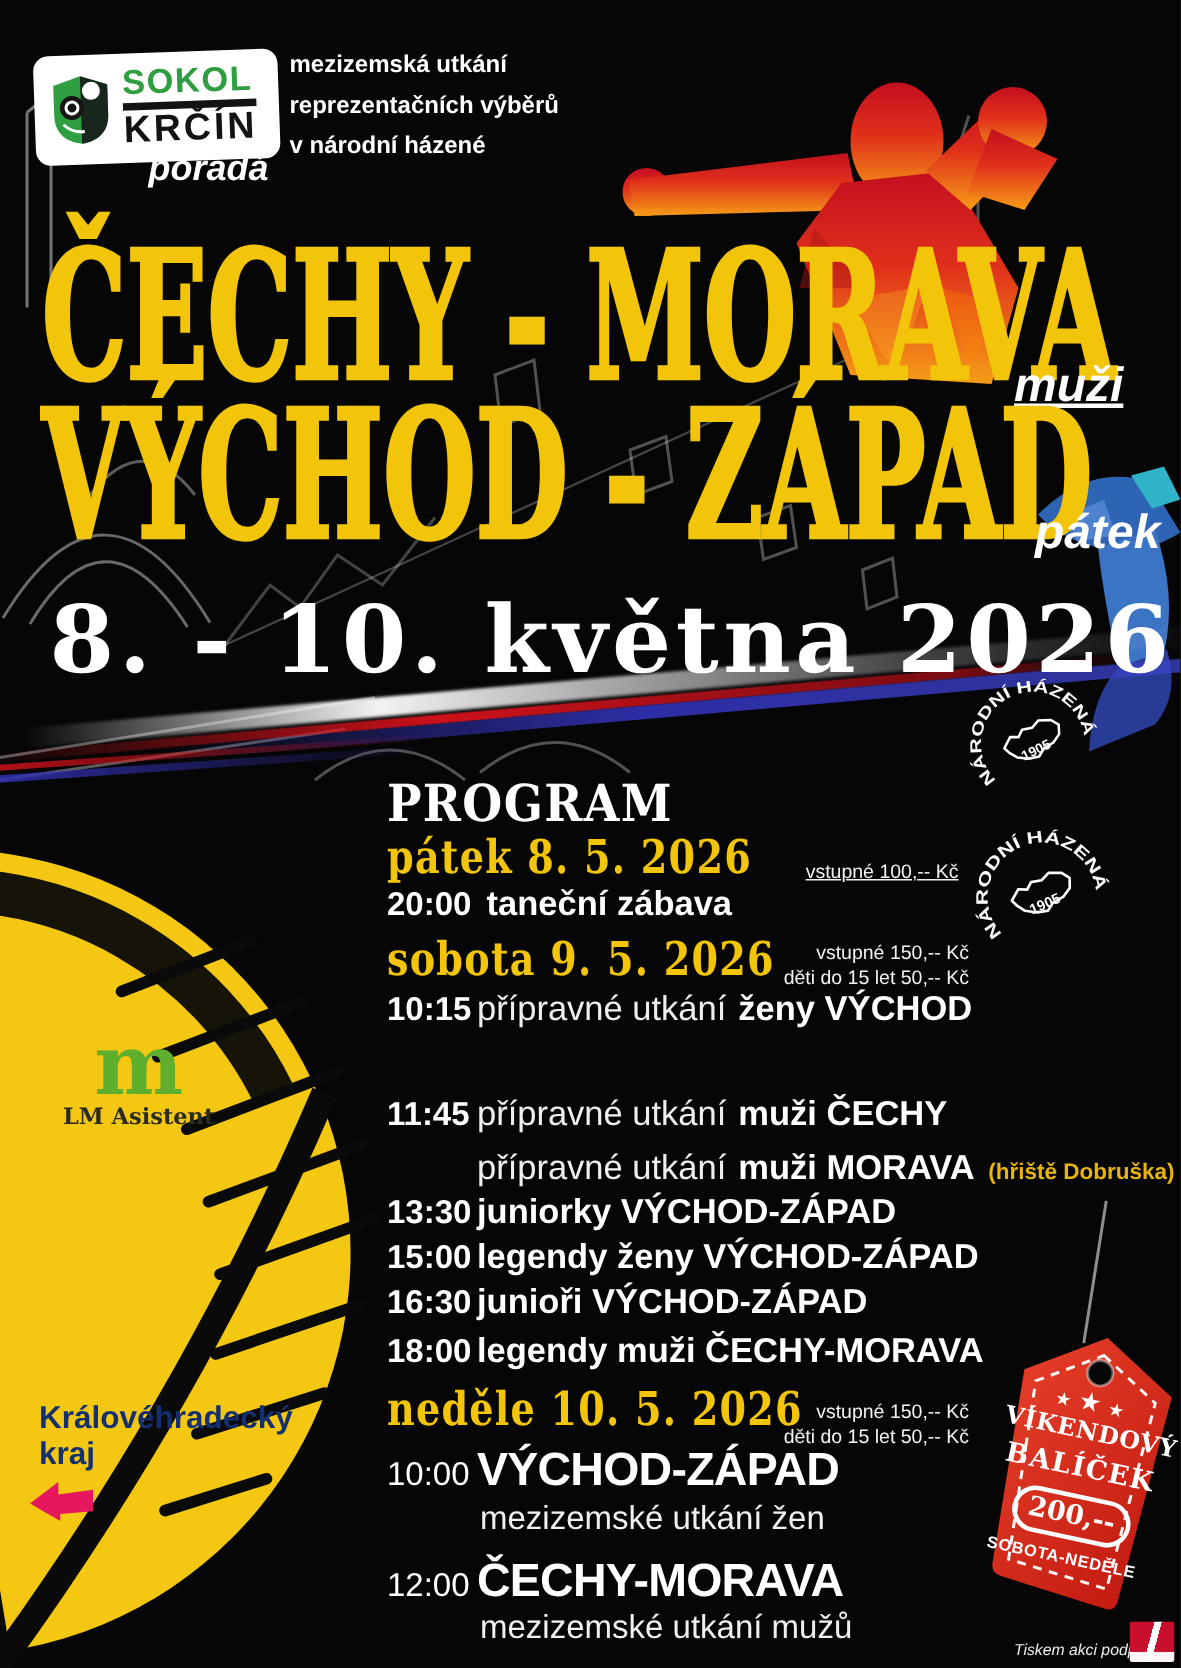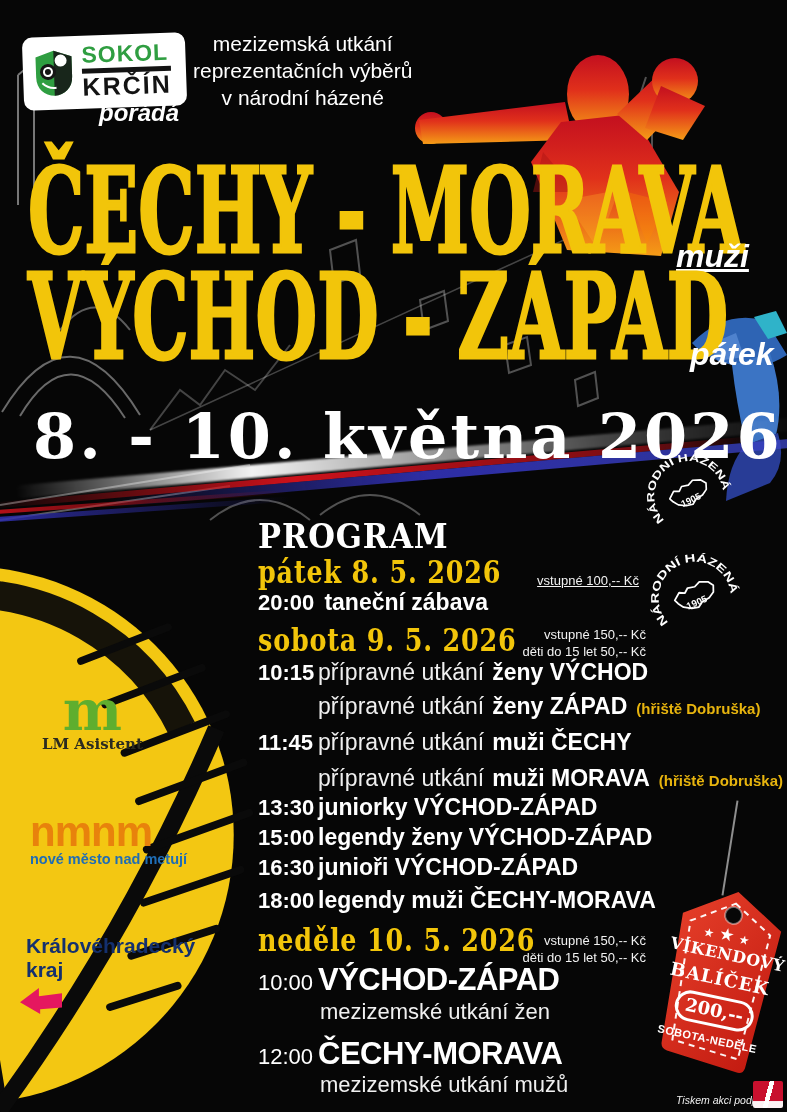--- a/index.html
+++ b/index.html
@@ -9,29 +9,29 @@
   .slab{font-family:"DejaVu Serif",serif;font-weight:bold;}
 
   
   .club-box{left:26px;top:38px;background:#fff;border-radius:7px;padding:5px 12px 6px 8px;
             display:flex;align-items:center;gap:8px;transform:rotate(-2deg);box-shadow:0 0 0 3px #fff;}
   .club-txt{display:flex;flex-direction:column;line-height:1;}
   .club-sokol{color:#2f9e41;font-weight:bold;font-size:23px;letter-spacing:1px;}
   .club-bar{height:5px;background:#131313;margin:2px 0 1px 0;}
   .club-krcin{color:#131313;font-weight:bold;font-size:25px;letter-spacing:2px;}
   .organizes{left:62px;top:99px;font-size:24px;font-style:italic;font-weight:bold;margin-left:37px;}
-  .intro{left:193px;top:30px;font-size:21px;font-weight:normal;line-height:27px;text-align:center;}
+  .intro{left:193px;top:30px;font-size:16px;font-weight:bold;line-height:27px;}
 
   
   .title-row{left:28px;color:#f2c50a;-webkit-text-stroke:3px #f2c50a;
              font-size:118px;line-height:1;transform:scaleX(.60);transform-origin:0 50%;
              white-space:nowrap;z-index:4;}
   .t1{top:152px;} .t2{top:258px;}
   .title-tag{font-size:32px;font-style:italic;font-weight:bold;color:#fff;z-index:4;}
-  .date-row{left:33px;top:400px;font-size:62px;letter-spacing:3px;color:#fff;z-index:4;white-space:nowrap;}
+  .date-row{left:33px;top:390px;font-size:62px;letter-spacing:3px;color:#fff;z-index:4;white-space:nowrap;}
 
   
   .prog-head{left:258px;top:516px;font-size:34px;color:#fff;transform:scaleX(.9);transform-origin:0 0;letter-spacing:1px;}
   .dayhead{left:258px;color:#f2c50a;font-size:31px;letter-spacing:1px;transform:scaleX(.82);transform-origin:0 0;white-space:nowrap;}
   .adm{position:absolute;text-align:right;font-size:13px;line-height:17px;color:#f2f2f2;}
   .prow{position:absolute;left:258px;font-size:23px;white-space:nowrap;}
   .prow .t{display:inline-block;width:60px;font-weight:bold;font-size:22px;}
   .prow .light{font-weight:400;color:#efefef;}
   .prow .light:not(:empty){margin-right:8px;}
   .prow .bold{font-weight:bold;color:#fff;}
@@ -220,23 +220,20 @@
 
   <div class="abs slab dayhead" style="top:622px;">sobota 9. 5. 2026</div>
   <div class="adm" style="left:516px;top:626px;width:130px;">
     <div>vstupné 150,-- Kč</div>
     <div>děti do 15 let 50,-- Kč</div>
   </div>
 
   <div class="prow" style="top:659px;">
     <span class="t">10:15</span><span class="light">přípravné utkání</span><span class="bold">ženy VÝCHOD</span><span class="note"></span>
   </div>
-  <div class="prow" style="top:693px;">
-    <span class="t"></span><span class="light">přípravné utkání</span><span class="bold">ženy ZÁPAD</span><span class="note">(hřiště Dobruška)</span>
-  </div>
   <div class="prow" style="top:729px;">
     <span class="t">11:45</span><span class="light">přípravné utkání</span><span class="bold">muži ČECHY</span><span class="note"></span>
   </div>
   <div class="prow" style="top:765px;">
     <span class="t"></span><span class="light">přípravné utkání</span><span class="bold">muži MORAVA</span><span class="note">(hřiště Dobruška)</span>
   </div>
   <div class="prow" style="top:794px;">
     <span class="t">13:30</span><span class="light"></span><span class="bold">juniorky VÝCHOD-ZÁPAD</span>
   </div>
   <div class="prow" style="top:824px;">
@@ -260,24 +257,20 @@
   </div>
   <div class="subrow" style="top:999px;">mezizemské utkání žen</div>
   <div class="bigrow" style="top:1036px;">
     <span class="t">12:00</span><span class="main">ČECHY-MORAVA</span>
   </div>
   <div class="subrow" style="top:1072px;">mezizemské utkání mužů</div>
 
   <div class="abs sp-lm">
     <div class="mark">m</div>
     <div class="lbl">LM Asistent</div>
-  </div>
-  <div class="abs sp-nmnm">
-    <div class="mark">nmnm</div>
-    <div class="lbl">nové město nad metují</div>
   </div>
   <div class="abs sp-kraj">
     <div>Královéhradecký</div>
     <div>kraj</div>
   </div>
   <div class="abs kraj-arrow"></div>
 
   <div class="abs tag-string"></div>
   <div class="abs tag">
     <svg width="112" height="182" viewBox="0 0 112 182">

